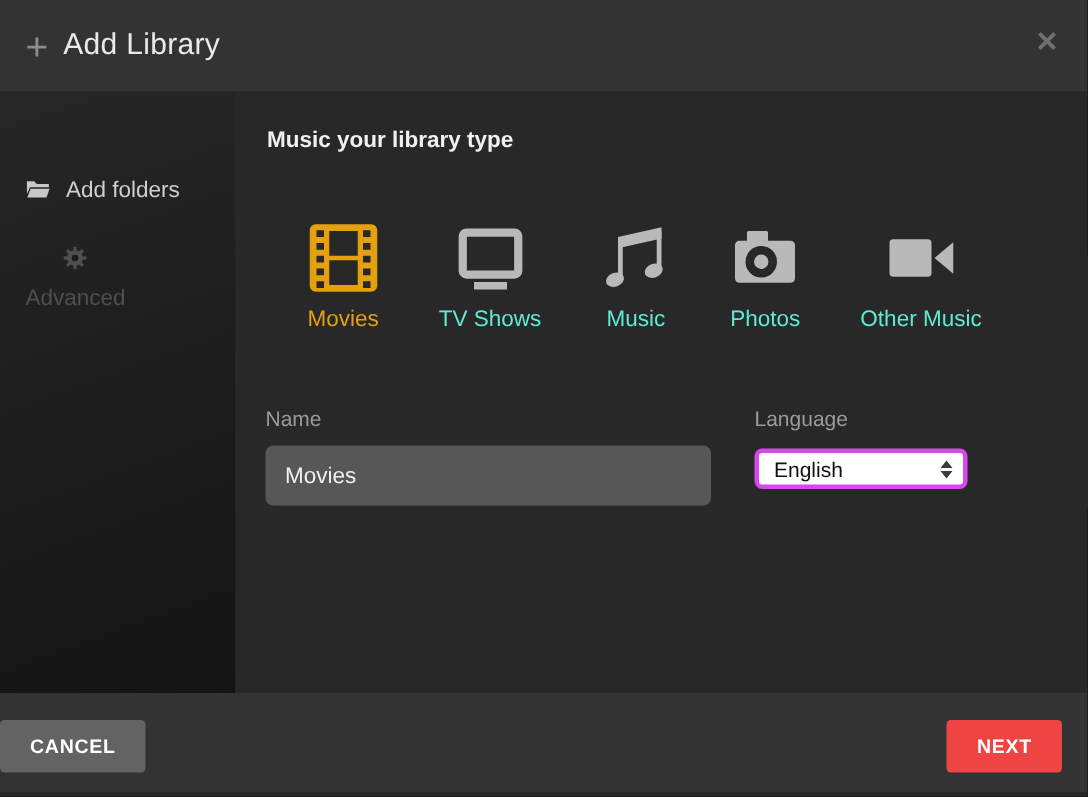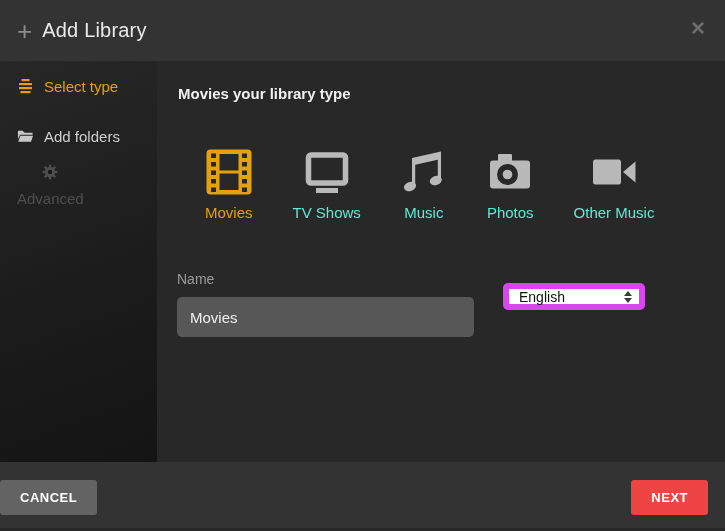--- a/index.html
+++ b/index.html
@@ -14,41 +14,41 @@
   .close{position:absolute;right:16px;top:12px;font-size:24px;font-weight:700;
          color:#6f6f6f;cursor:pointer;line-height:1;padding:4px;}
 
   
   .side{position:absolute;top:61px;left:0;width:157px;height:401px;
         background:linear-gradient(160deg,#272727 0%,#1c1c1c 55%,#141414 100%);}
   .side-item{position:absolute;left:17px;display:flex;align-items:center;gap:10px;
              font-size:15px;height:18px;cursor:pointer;white-space:nowrap;}
   .side-item .ic{display:flex;width:17px;justify-content:center;}
   .si-0{top:16px;color:#e5a00d;}
-  .si-1{top:66px;color:#cfcfcf;align-items:center;}
+  .si-1{top:56px;color:#cfcfcf;align-items:center;}
   .si-2{top:103px;color:#4f4f4f;cursor:default;flex-direction:column;}
 
   
   .main{position:absolute;top:61px;left:157px;right:0;height:401px;background:#282828;}
   .heading{position:absolute;left:21px;top:24px;font-size:15px;font-weight:700;color:#f0f0f0;}
 
   .types{position:absolute;left:48px;top:88px;display:flex;gap:40px;}
   .type{display:flex;flex-direction:column;align-items:center;min-width:46px;cursor:pointer;}
   .type svg{width:46px;height:46px;display:block;}
   .type .tlbl{margin-top:9px;font-size:15px;color:#5eead4;white-space:nowrap;}
   .type.selected .tlbl{color:#e5a00d;}
 
   .field-label{font-size:14px;color:#9b9b9b;line-height:16px;}
   .name-group{position:absolute;left:20px;top:210px;width:297px;}
   .name-input{margin-top:10px;width:297px;height:40px;box-sizing:border-box;border:none;
               background:#575757;border-radius:5px;color:#f0f0f0;font-size:15px;
               padding:0 13px;font-family:"Liberation Sans",sans-serif;outline:none;}
   .lang-group{position:absolute;left:346px;top:210px;width:142px;}
   .select{position:relative;margin-top:12px;width:142px;height:27px;background:#ffffff;
-          border:6px solid #d946ef;border-radius:5px;box-sizing:border-box;cursor:pointer;
+          border:3px solid #d946ef;border-radius:5px;box-sizing:border-box;cursor:pointer;
           display:flex;align-items:center;padding-left:10px;font-size:14px;color:#111;}
   .stepper{position:absolute;right:7px;top:50%;transform:translateY(-50%);
            display:flex;flex-direction:column;gap:2px;}
   .stepper .up{width:0;height:0;border-left:4px solid transparent;
                border-right:4px solid transparent;border-bottom:5px solid #3b3b3b;}
   .stepper .down{width:0;height:0;border-left:4px solid transparent;
                  border-right:4px solid transparent;border-top:5px solid #3b3b3b;}
 
   
   .ftr{position:absolute;left:0;right:0;bottom:0;height:69px;background:#333333;
@@ -66,33 +66,20 @@
 
 <div class="modal">
 
   <div class="hdr">
     <span class="plus">+</span>
     <h1>Add Library</h1>
     <span class="close">×</span>
   </div>
 
   <div class="side">
-    <div class="side-item si-0">
-      <span class="ic">
-        <svg width="15" height="16" viewBox="0 0 15 16">
-          <g fill="#e5a00d">
-            <rect x="3.5" y="1" width="8" height="2.2"></rect>
-            <rect x="1" y="5" width="13" height="2.2"></rect>
-            <rect x="1" y="9" width="13" height="2.2"></rect>
-            <rect x="2.5" y="13" width="10" height="2.2"></rect>
-          </g>
-        </svg>
-      </span>
-      <span>Select type</span>
-    </div>
     <div class="side-item si-1">
       <span class="ic">
         <svg width="18" height="14" viewBox="0 0 18 14">
           <g fill="#c8c8c8">
             <path d="M1 1.5 h5 l2 2 h8.5 v2.2 H3.2 L1 10.5 Z"></path>
             <path d="M3.6 6.8 H17 L14.8 13 H1.3 Z"></path>
           </g>
         </svg>
       </span>
       <span>Add folders</span>
@@ -108,21 +95,21 @@
             <circle cx="8" cy="8" r="5.2"></circle>
           </g>
           <circle cx="8" cy="8" r="2.2" fill="#1b1b1b"></circle>
         </svg>
       </span>
       <span>Advanced</span>
     </div>
   </div>
 
   <div class="main">
-    <div class="heading">Movies your library type</div>
+    <div class="heading">Music your library type</div>
 
     <div class="types">
 
       <div class="type selected">
         <span>
           <svg viewBox="0 0 46 46" width="46" height="46">
             <rect x="0.5" y="0.5" width="45" height="45" rx="4" fill="#e5a00d"></rect>
             <g fill="#282828">
               <rect x="5" y="4.5" width="5" height="4.5"></rect>
                 <rect x="5" y="13" width="5" height="4.5"></rect>
@@ -194,20 +181,21 @@
       </div>
 
     </div>
 
     <div class="name-group">
       <div class="field-label">Name</div>
       <input class="name-input" type="text" value="Movies" style="">
     </div>
 
     <div class="lang-group">
+      <div class="field-label">Language</div>
       <div class="select">
         <span>English</span>
         <span class="stepper">
           <span class="up"></span>
             <span class="down"></span>
         </span>
       </div>
     </div>
   </div>
 

